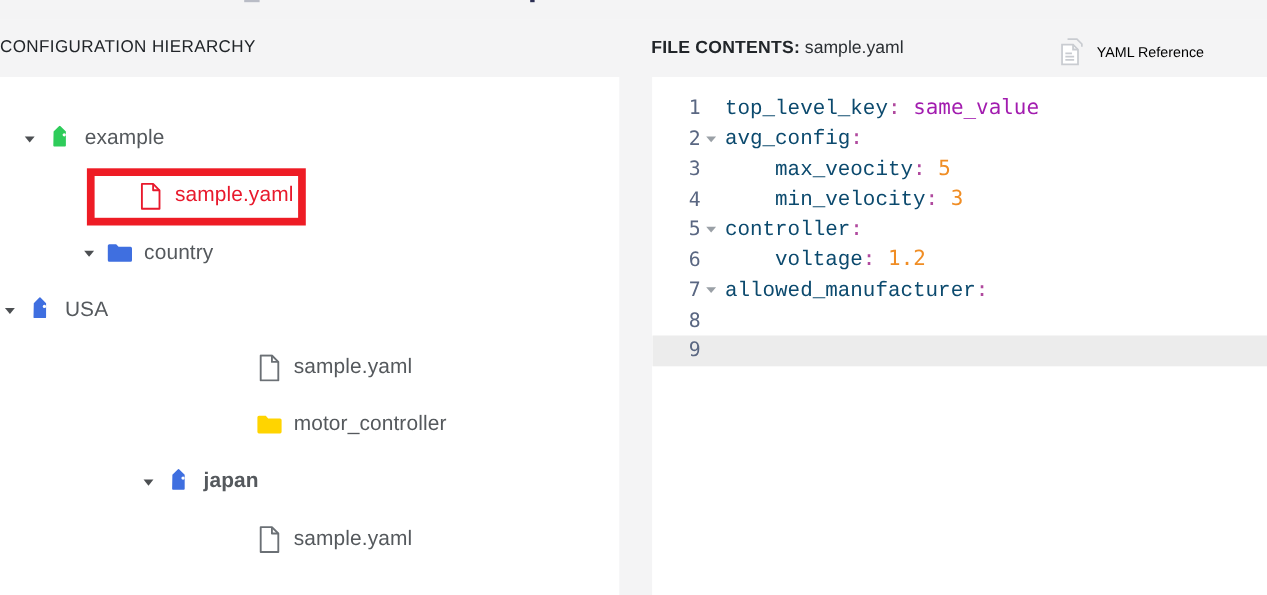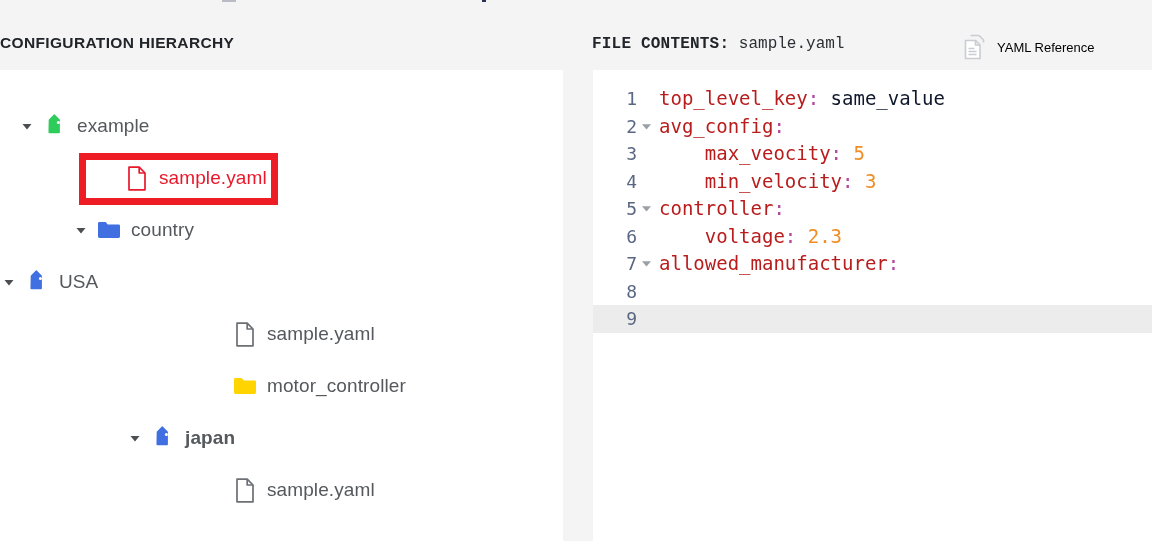--- a/index.html
+++ b/index.html
@@ -40,32 +40,31 @@
   .header-band {
     position: absolute;
     left: 0; top: 18px;
     width: 1152px; height: 52px;
     background: #f4f4f5;
   }
   .hdr-left {
     position: absolute;
     left: 0px; top: 34px;
     font-size: 15.5px;
-    font-weight: bold;
+    font-weight: normal;
     letter-spacing: 0.35px;
     color: #212529;
     white-space: nowrap;
   }
   .hdr-right {
     position: absolute;
     left: 592px; top: 35px;
     font-size: 16px;
     color: #212529;
     white-space: nowrap;
-    font-family: Liberation Mono, monospace;
   }
   .hdr-right .lbl {
     font-weight: bold;
     letter-spacing: 0.2px;
   }
   .hdr-right .fname {
     font-weight: normal;
     color: #2b2f33;
   }
 
@@ -193,23 +192,23 @@
     flex: none;
     display: flex;
     align-items: center;
     justify-content: center;
   }
   .fold svg { display: block; }
   .code-text {
     padding-left: 4px;
     color: #3c3f41;
   }
-  .tok-key   { color: #b91c1c; }
+  .tok-key   { color: #0c4a6e; font-family: Liberation Mono, monospace; }
   .tok-colon { color: #b0499e; }
-  .tok-val   { color: #0f172a; }
+  .tok-val   { color: #a21caf; }
   .tok-num   { color: #f08d24; }
   .tok-dash  { color: #55595d; }
   .caret {
     display: inline-block;
     width: 2px;
     height: 21px;
     background: #4d5154;
     vertical-align: -4px;
     margin-left: -1px;
   }
@@ -350,21 +349,21 @@
     <div class="code-area" id="code">
         <div class="code-line"><span class="gutter-num">1</span><span class="fold"></span><span class="code-text"><span class="tok-key">top_level_key</span><span class="tok-colon">:</span><span class="tok-val"> same_value</span></span></div>
         <div class="code-line"><span class="gutter-num">2</span><span class="fold"><svg width="11" height="11" viewBox="0 0 11 11">
               <path d="M1 3.2 L10 3.2 L5.5 8.4 Z" fill="#9aa0a6"></path>
             </svg></span><span class="code-text"><span class="tok-key">avg_config</span><span class="tok-colon">:</span></span></div>
         <div class="code-line"><span class="gutter-num">3</span><span class="fold"></span><span class="code-text"><span class="tok-key">    max_veocity</span><span class="tok-colon">:</span><span class="tok-num"> 5</span></span></div>
         <div class="code-line"><span class="gutter-num">4</span><span class="fold"></span><span class="code-text"><span class="tok-key">    min_velocity</span><span class="tok-colon">:</span><span class="tok-num"> 3</span></span></div>
         <div class="code-line"><span class="gutter-num">5</span><span class="fold"><svg width="11" height="11" viewBox="0 0 11 11">
               <path d="M1 3.2 L10 3.2 L5.5 8.4 Z" fill="#9aa0a6"></path>
             </svg></span><span class="code-text"><span class="tok-key">controller</span><span class="tok-colon">:</span></span></div>
-        <div class="code-line"><span class="gutter-num">6</span><span class="fold"></span><span class="code-text"><span class="tok-key">    voltage</span><span class="tok-colon">:</span><span class="tok-num"> 2.3</span></span></div>
+        <div class="code-line"><span class="gutter-num">6</span><span class="fold"></span><span class="code-text"><span class="tok-key">    voltage</span><span class="tok-colon">:</span><span class="tok-num"> 1.2</span></span></div>
         <div class="code-line"><span class="gutter-num">7</span><span class="fold"><svg width="11" height="11" viewBox="0 0 11 11">
               <path d="M1 3.2 L10 3.2 L5.5 8.4 Z" fill="#9aa0a6"></path>
             </svg></span><span class="code-text"><span class="tok-key">allowed_manufacturer</span><span class="tok-colon">:</span></span></div>
         <div class="code-line"><span class="gutter-num">8</span><span class="fold"></span></div>
         <div class="code-line active"><span class="gutter-num">9</span><span class="fold"></span></div>
       </div>
   </div>
 
 </div>
 

